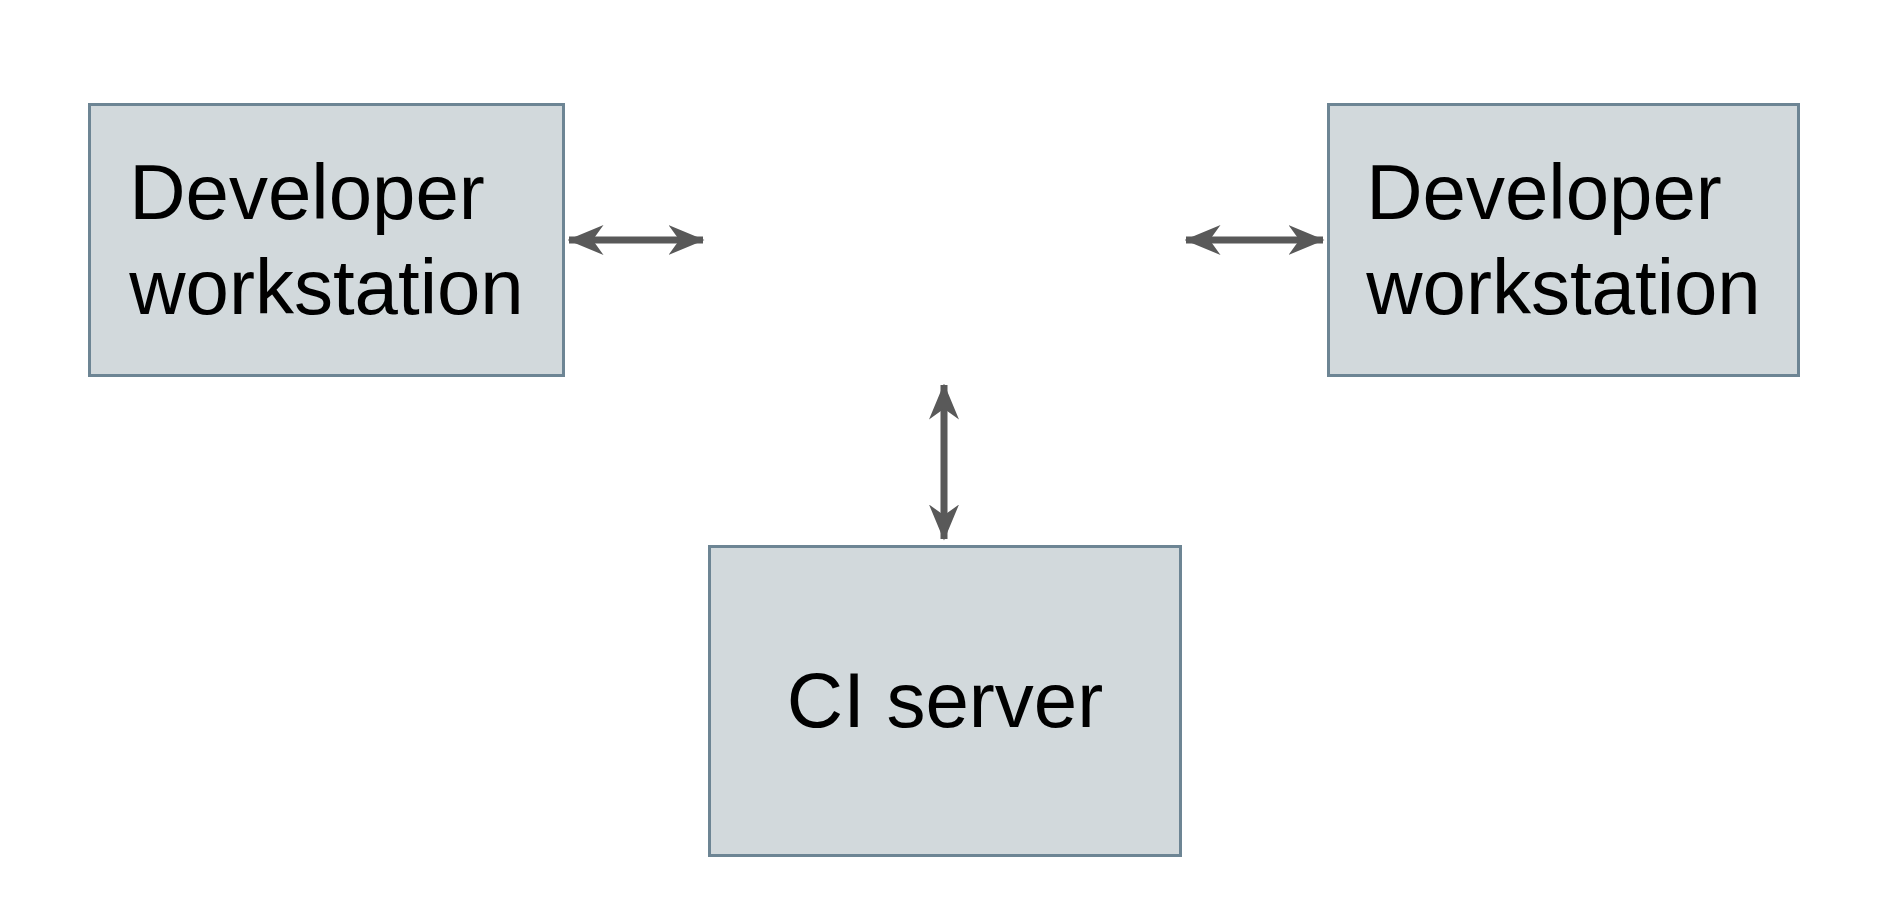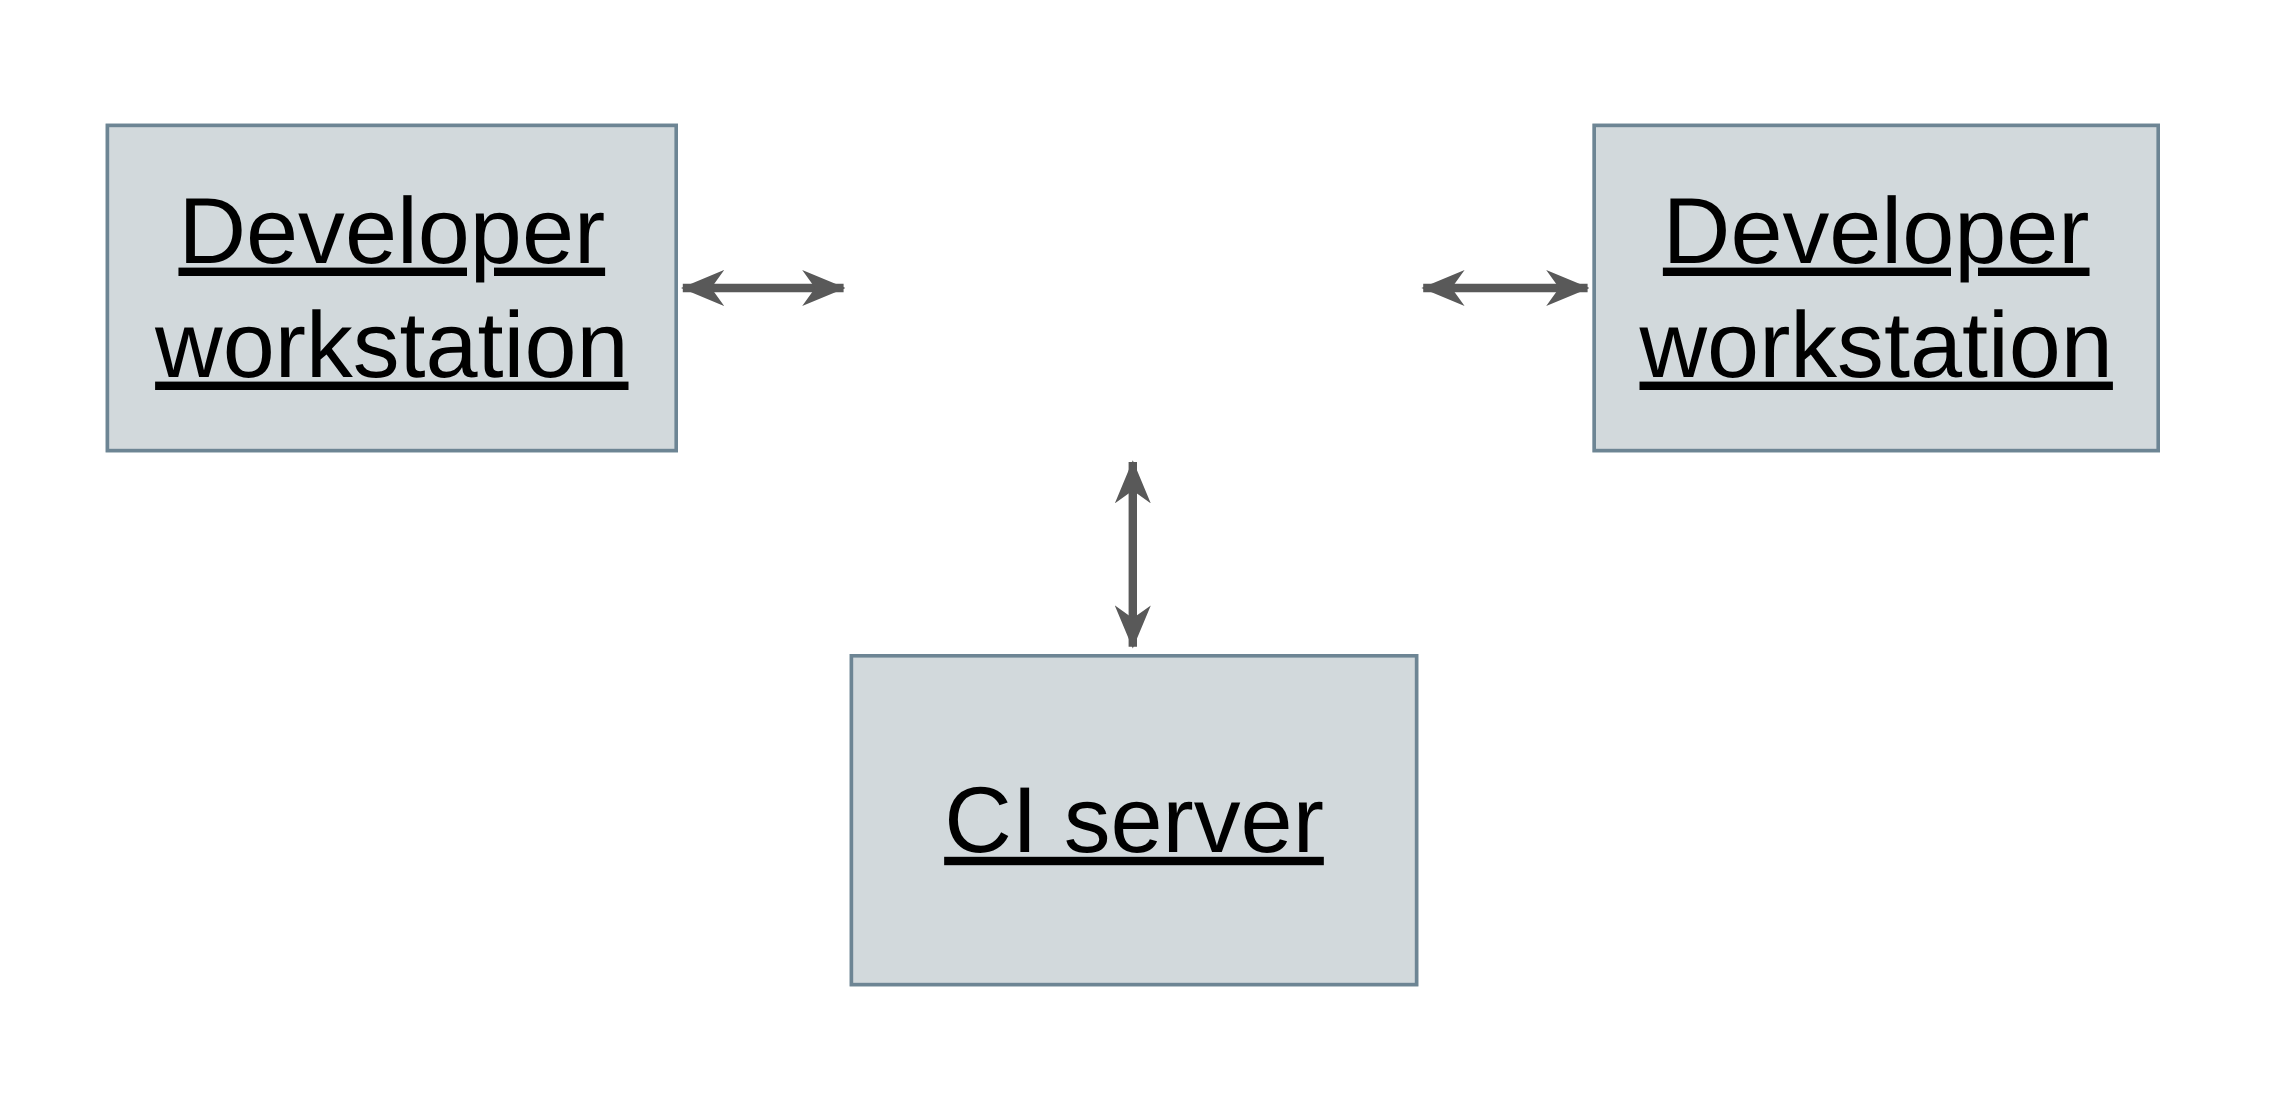--- a/index.html
+++ b/index.html
@@ -16,34 +16,32 @@
     overflow: hidden;
   }
   .node {
     position: absolute;
     background: var(--node_fill, #d2d9dc);
     border: 3px solid var(--node_border, #6d8594);
     box-sizing: border-box;
     display: flex;
     align-items: center;
     justify-content: center;
-    text-align: center;
-    text-decoration: underline;
   }
   .node .label {
     color: var(--text, #000000);
     font-size: 78px;
     line-height: 1.22;
     white-space: pre-line;
     letter-spacing: 0;
   }
   #node-dev-left   { left: 88px;   top: 103px; width: 477px; height: 274px; }
   #node-cache      { left: 707px;  top: 104px; width: 475px; height: 273px; }
   #node-dev-right  { left: 1327px; top: 103px; width: 473px; height: 274px; }
-  #node-ci         { left: 708px;  top: 545px; width: 474px; height: 277px; }
+  #node-ci         { left: 708px;  top: 545px; width: 474px; height: 312px; }
 
   svg.arrow { position: absolute; overflow: visible; }
   #arrow-left     { left: 563px;  top: 206px; }
   #arrow-right    { left: 1180px; top: 206px; }
   #arrow-vertical { left: 909px;  top: 379px; }
 
   .arrow line {
     stroke: var(--arrow, #595959);
     stroke-width: 7;
   }

